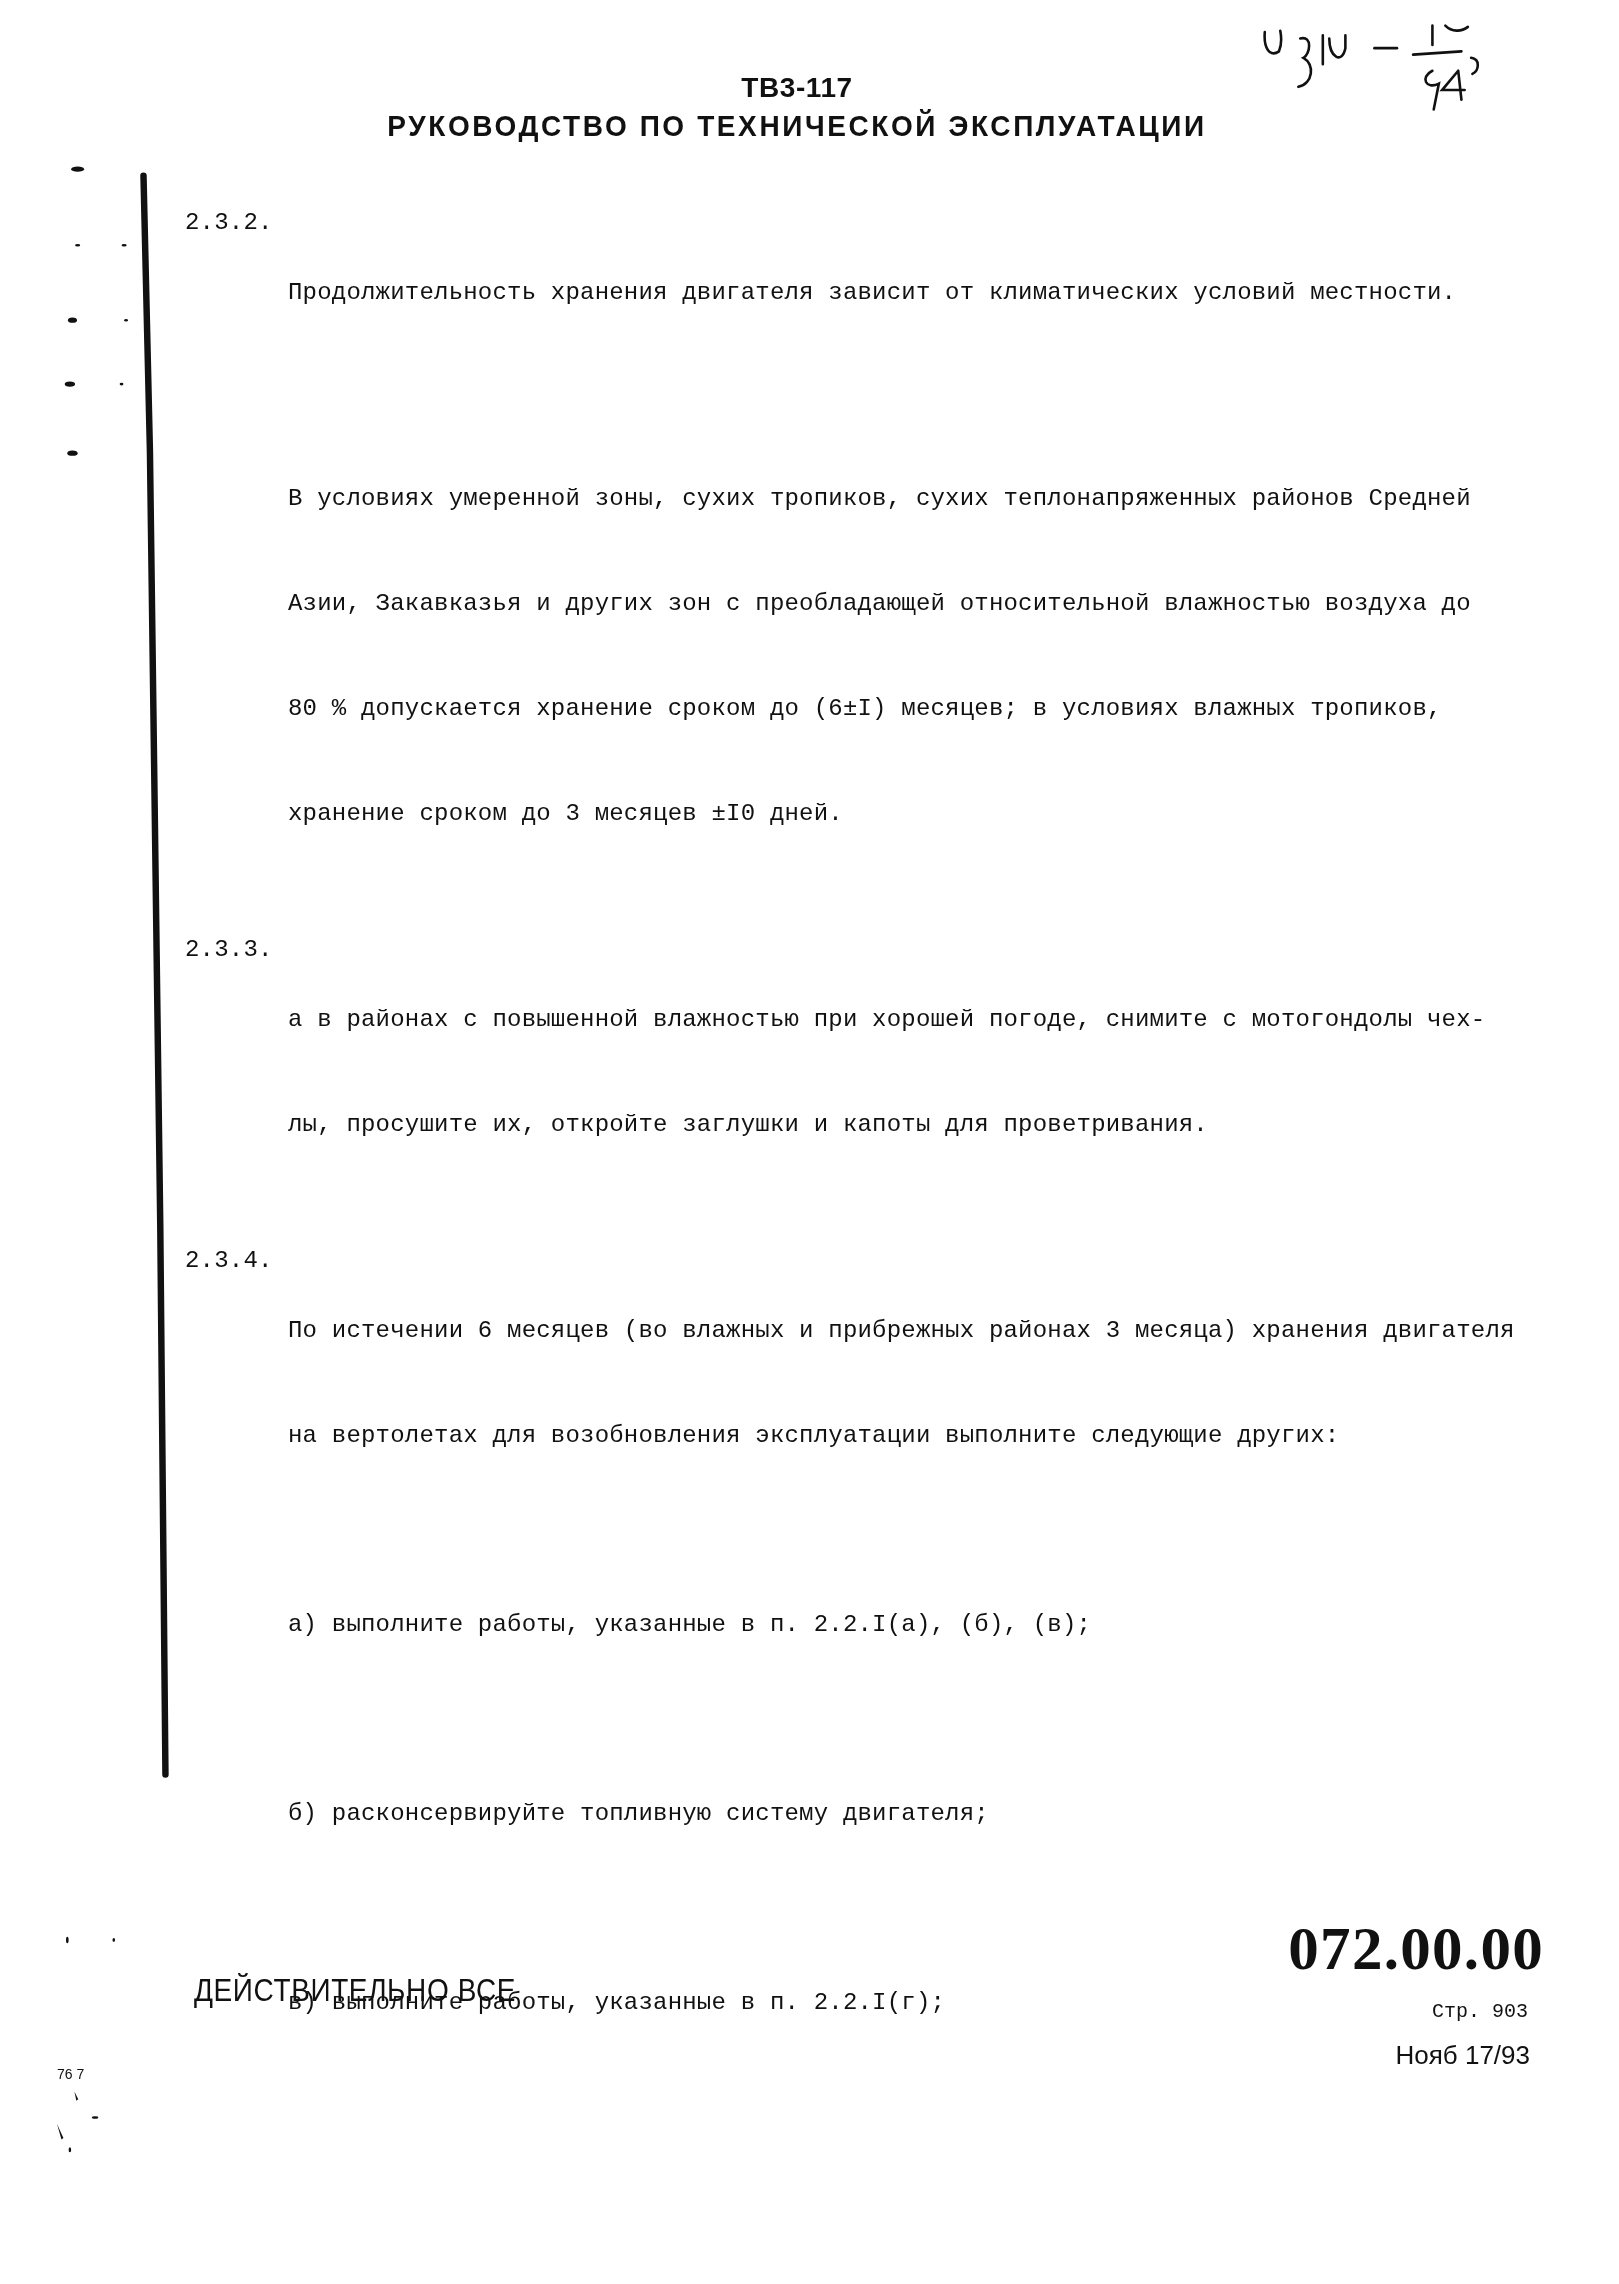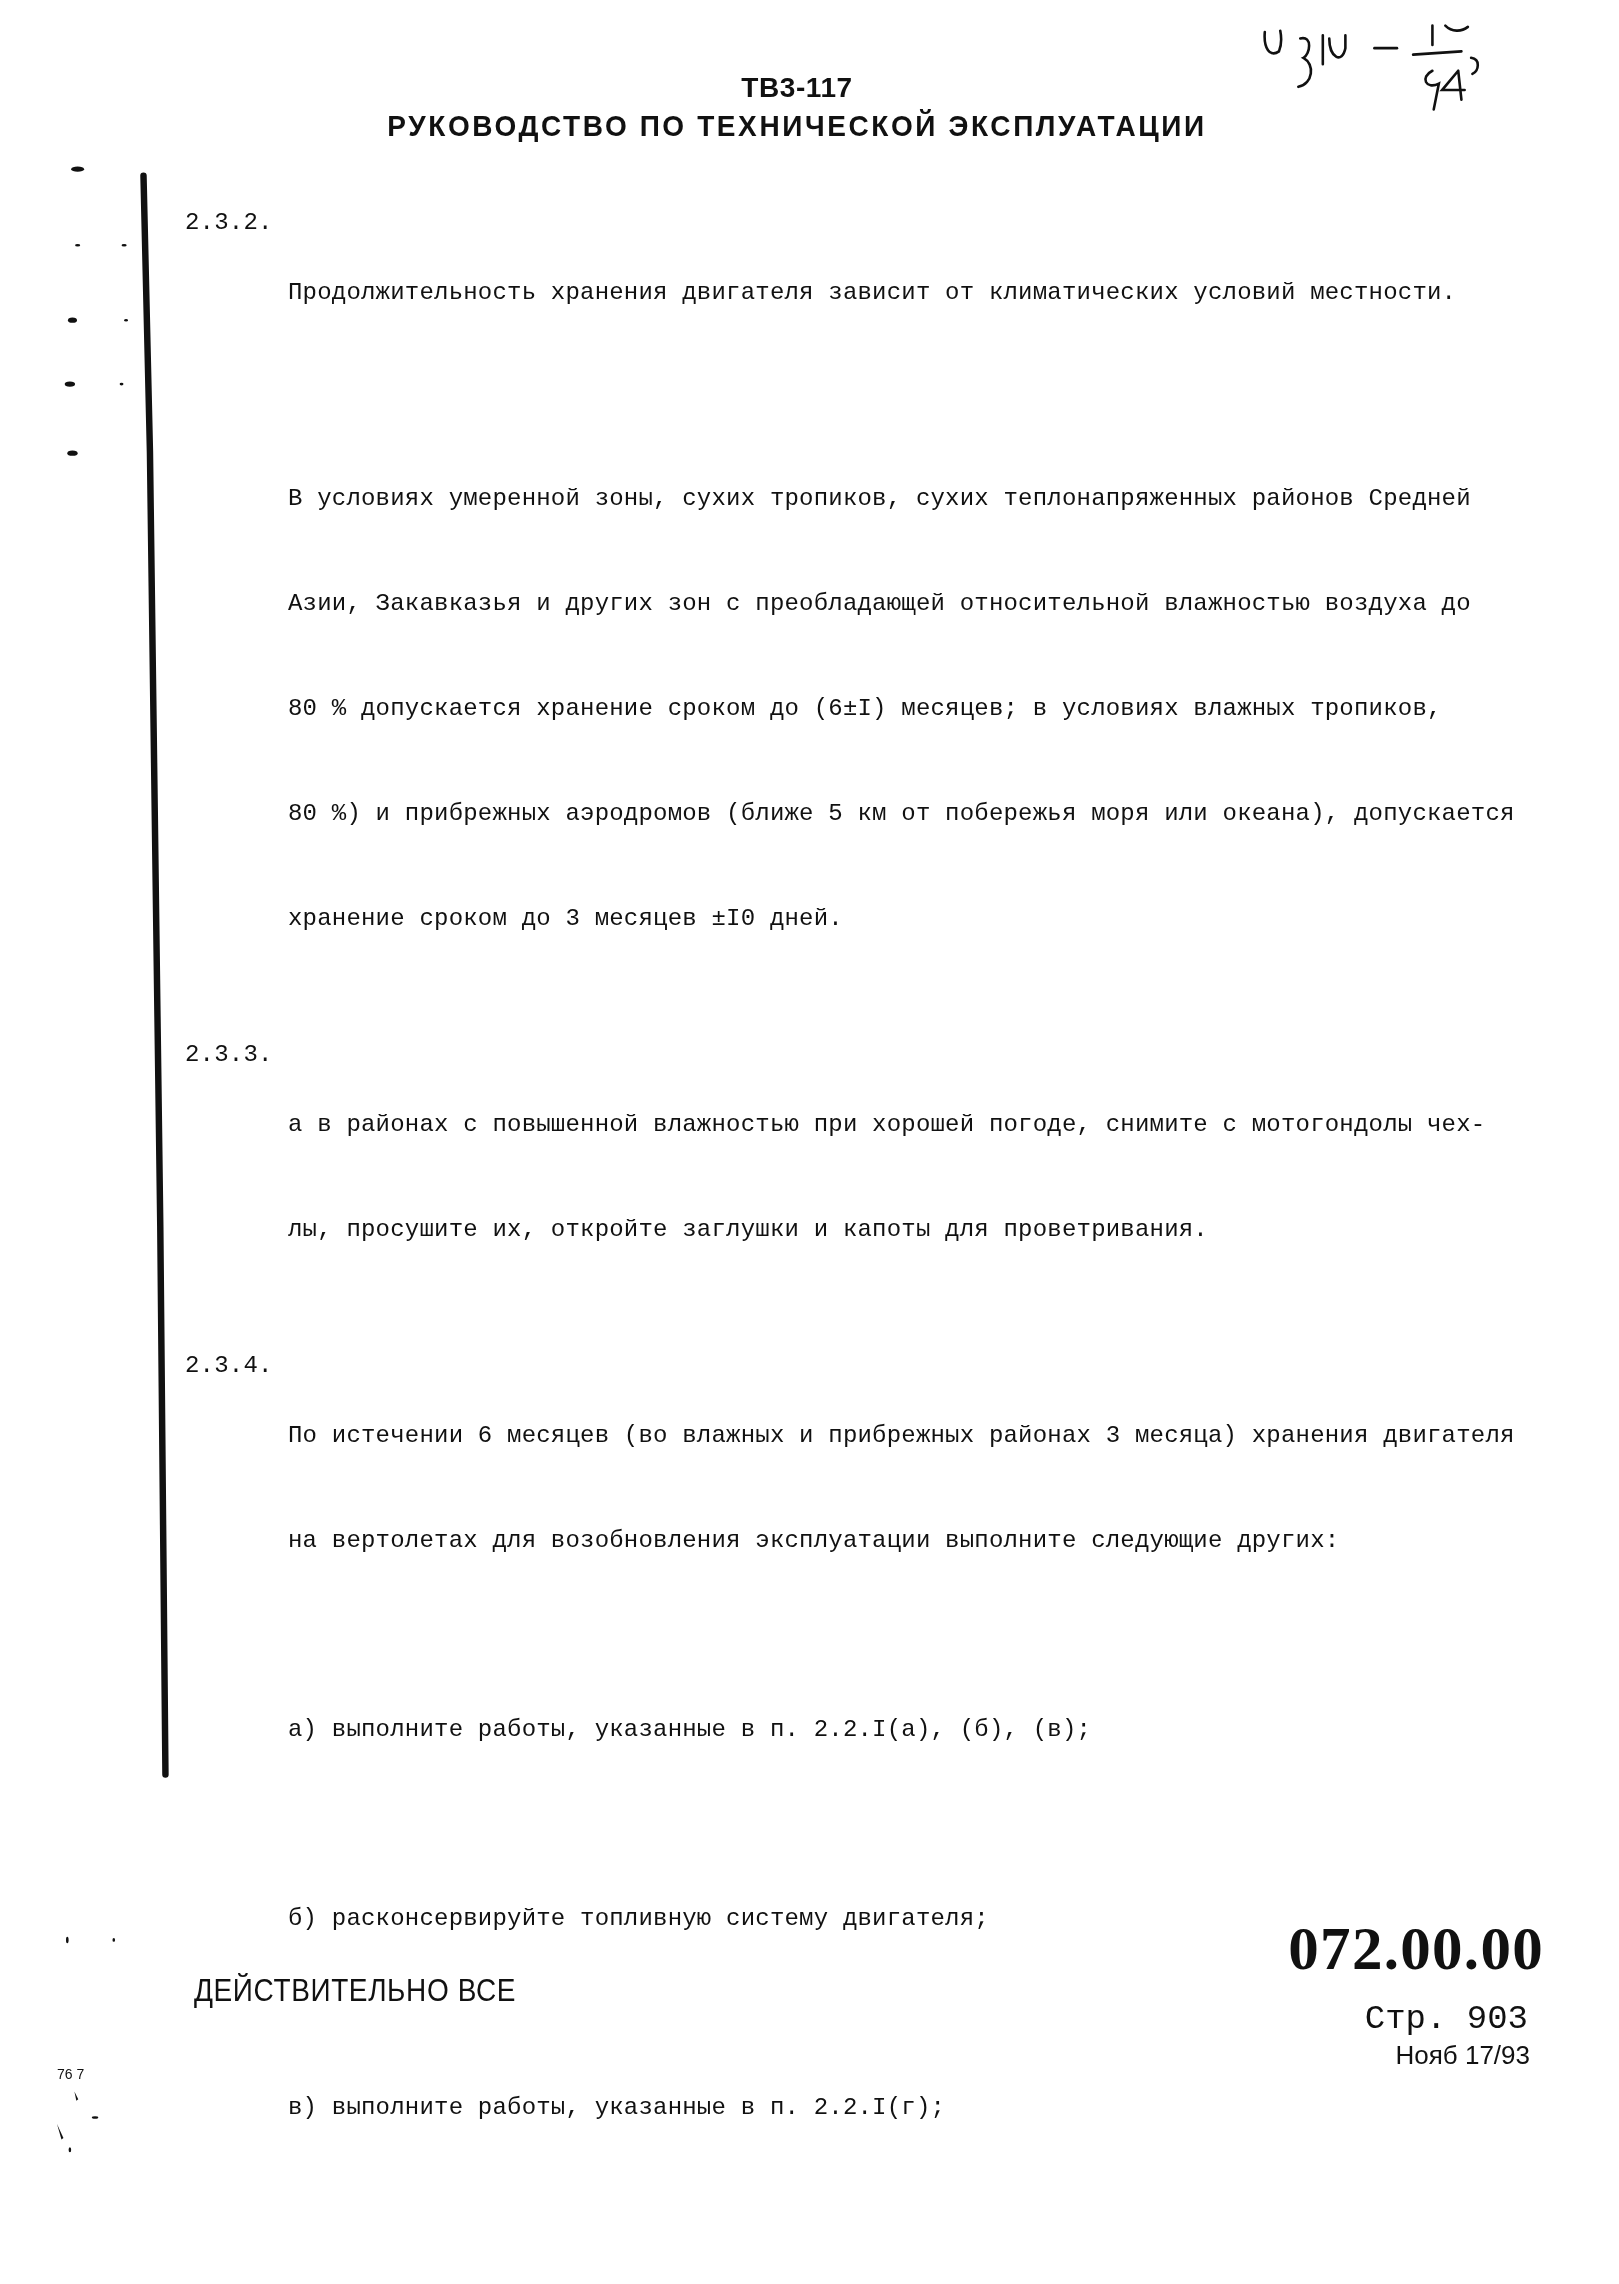--- a/index.html
+++ b/index.html
@@ -46,21 +46,21 @@
   
   .validity {
     position: absolute; left: 194px; top: 1975px; font-size: 28px;
     letter-spacing: 0.6px; transform: scaleY(1.1);
   }
   .chapter-code {
     position: absolute; right: 76px; top: 1914px; font-size: 61px;
     font-weight: bold; letter-spacing: 1.3px; font-family: Liberation Serif, serif;
   }
   .page-num {
-    position: absolute; right: 92px; top: 2000px; font-size: 34px;
+    position: absolute; right: 92px; top: 2000px; font-size: 20px;
   }
   .page-date {
     position: absolute; right: 90px; top: 2040px; font-size: 26px;
   }
   .margin-note {
     position: absolute; left: 57px; top: 2066px; font-size: 14px;
   }
   .scan-marks { position: absolute; left: 0; top: 0; width: 194px; height: 2284px; pointer-events: none; }
 </style>
 </head>
@@ -108,21 +108,20 @@
 <div class="content mono">
 
   <div class="para">
     <span class="num">2.3.2.</span>
     <div class="text">
       <span class="line">Продолжительность хранения двигателя зависит от климатических условий местности.</span>
       <div class="gap-m"></div>
       <span class="line">В условиях умеренной зоны, сухих тропиков, сухих теплонапряженных районов Средней</span>
       <span class="line">Азии, Закавказья и других зон с преобладающей относительной влажностью воздуха до</span>
       <span class="line">80 % допускается хранение сроком до (6±I) месяцев; в условиях влажных тропиков,</span>
-      <span class="line">80 %) и прибрежных аэродромов (ближе 5 км от побережья моря или океана), допускается</span>
       <span class="line">хранение сроком до 3 месяцев ±I0 дней.</span>
     </div>
   </div>
   <div class="gap-m"></div>
 
   <div class="para">
     <span class="num">2.3.3.</span>
     <div class="text">
       <span class="line">а в районах с повышенной влажностью при хорошей погоде, снимите с мотогондолы чех-</span>
       <span class="line">лы, просушите их, откройте заглушки и капоты для проветривания.</span>

